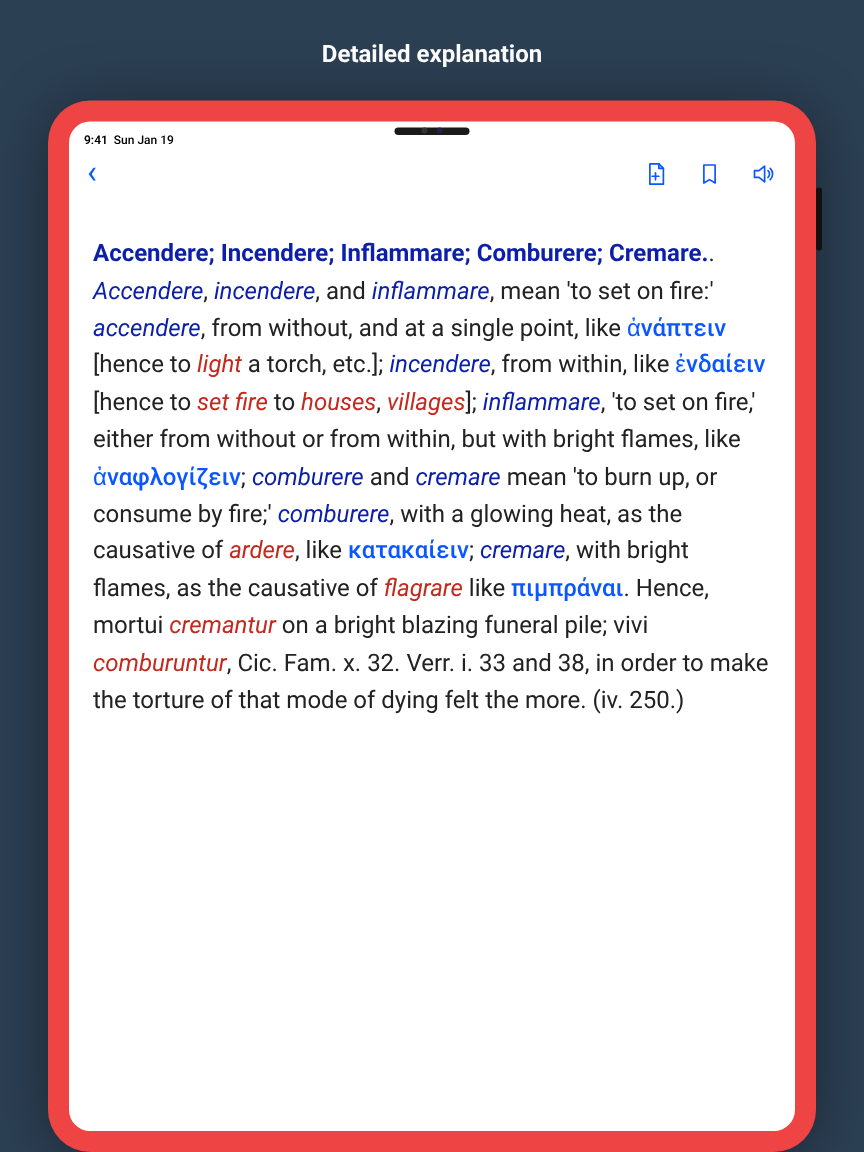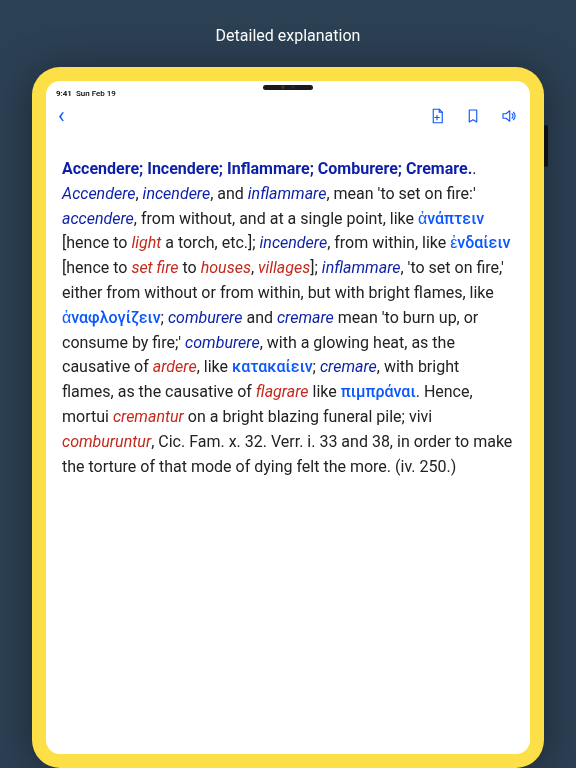--- a/index.html
+++ b/index.html
@@ -3,27 +3,27 @@
 <meta charset="utf-8">
 <style>
   html,body{margin:0;padding:0;height:100%;}
   body{
     background:#2c4054;
     font-family:-apple-system,BlinkMacSystemFont,Segoe UI,Roboto,sans-serif;
     display:flex;flex-direction:column;align-items:center;
     width:576px;height:768px;overflow:hidden;
   }
   .caption{
-    color:#fff;font-weight:400;font-size:16px;
+    color:#fff;font-weight:700;font-size:16px;
     margin-top:26px;
   }
   .ipad{
     margin-top:22px;
     width:484px;height:700px;
-    background:#fde047;border-radius:28px;
+    background:#ef4444;border-radius:28px;
     padding:14px;
     box-shadow:0 4px 40px rgba(0,0,0,.4);
     position:relative;
   }
   .ipad::after{ 
     content:"";position:absolute;right:-4px;top:58px;width:4px;height:42px;
     background:#111;border-radius:2px;
   }
   .screen{
     width:100%;height:100%;background:#fff;border-radius:14px;
@@ -62,21 +62,21 @@
 <body>
 
 <div class="caption">Detailed explanation</div>
 
 <div class="ipad">
   <div class="notch"></div>
   <div class="screen">
 
     <div class="statusbar">
       <span class="sb-time">9:41</span>
-      <span class="sb-date">Sun Feb 19</span>
+      <span class="sb-date">Sun Jan 19</span>
     </div>
 
     <div class="navbar">
       <span class="back">‹</span>
       <div class="nav-right">
         <svg class="icon" viewBox="0 0 24 24">
             <path d="M7 3h8l4 4v14H7z"></path>
             <path d="M15 3v4h4"></path>
             <path d="M12 11v6M9 14h6"></path>
           </svg>

